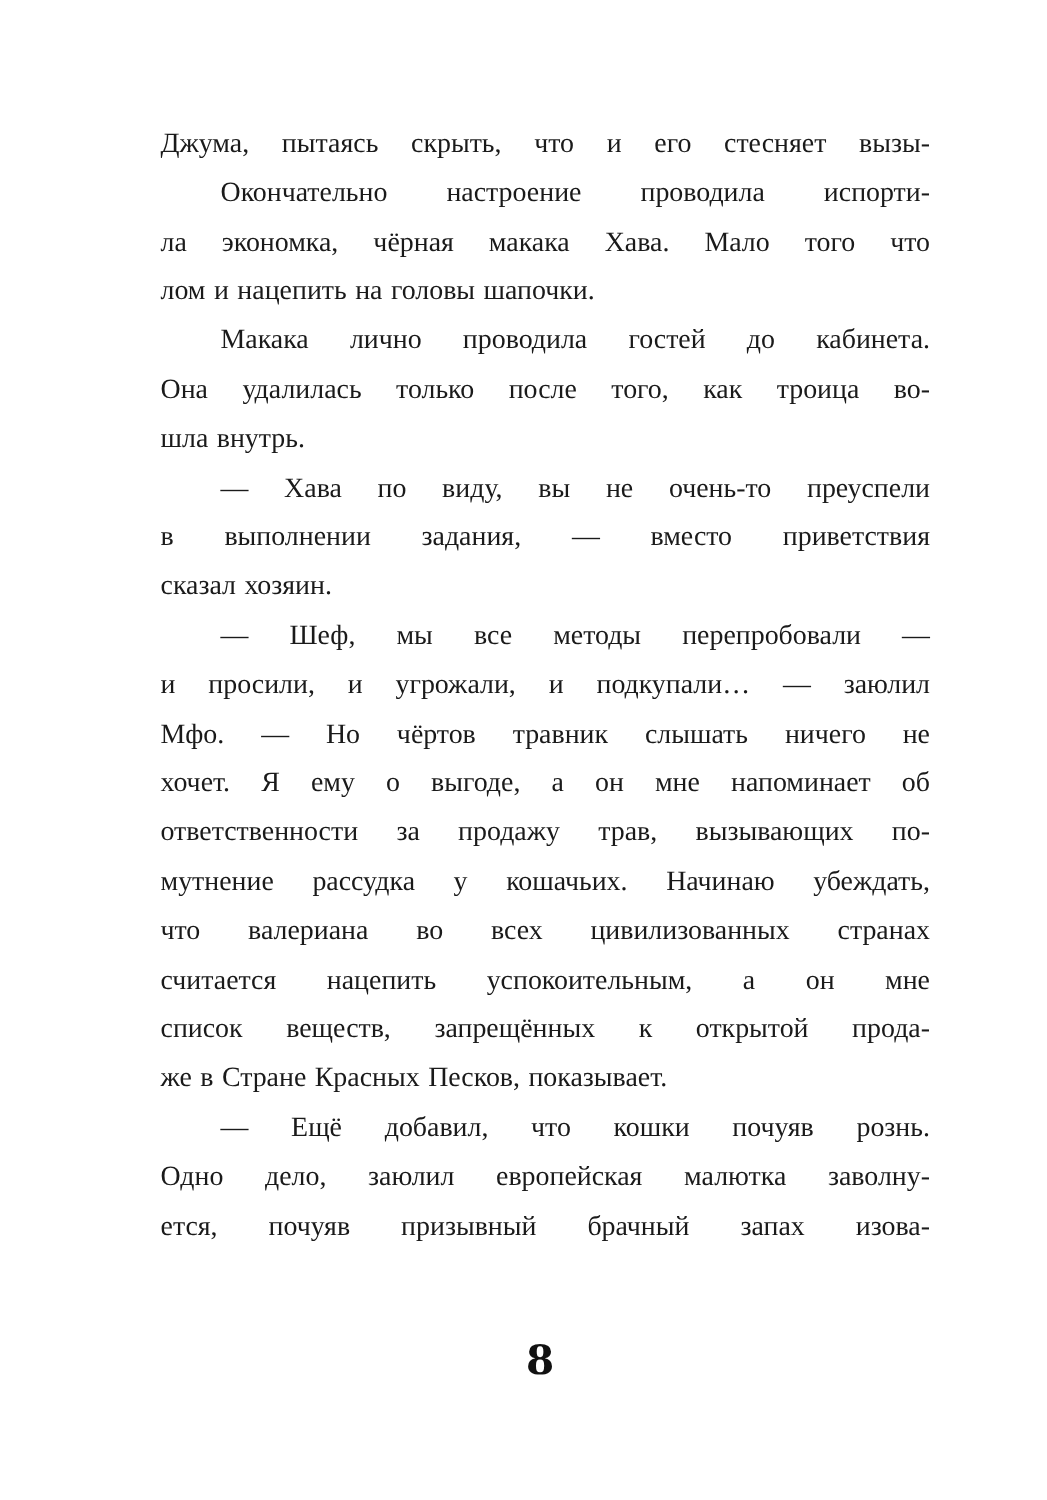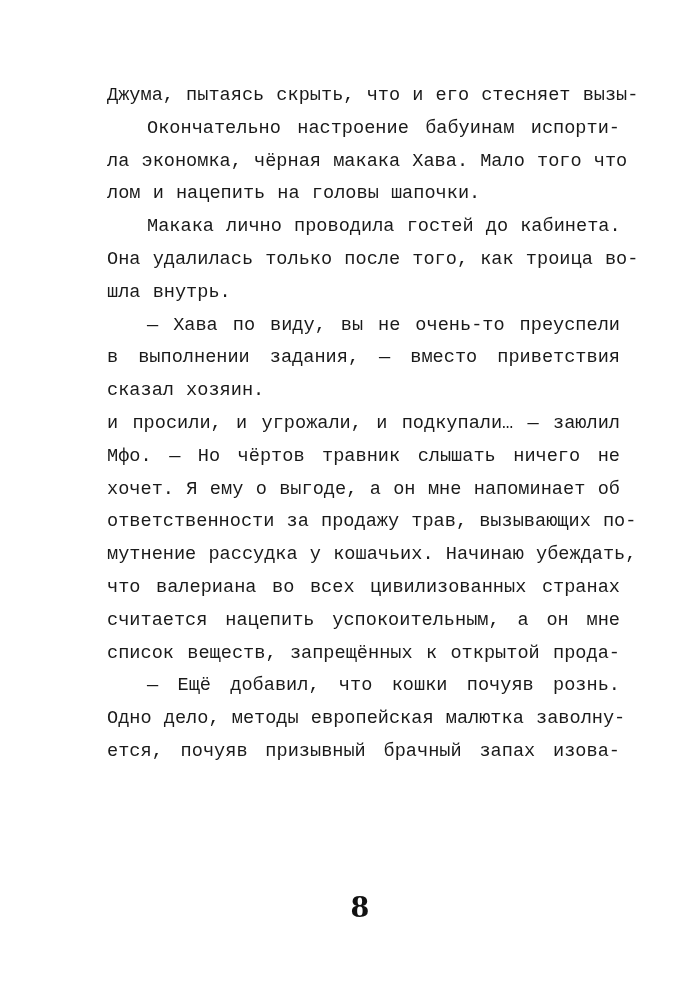--- a/index.html
+++ b/index.html
@@ -20,21 +20,21 @@
       width: 698px;
       height: 1000px;
       background: #ffffff;
     }
     .text-block {
       position: absolute;
       left: 107px;
       top: 80px;
       width: 513px;
       color: #1a1a1a;
-      font-family: Liberation Mono, monospace;
+      font-family: Liberation Serif, serif;
       font-size: 18.6px;
       line-height: 32.8px;
       letter-spacing: 0px;
     }
     .line {
       display: block;
       height: 32.8px;
       white-space: nowrap;
       text-align: justify;
       text-align-last: justify;
@@ -57,36 +57,38 @@
       font-size: 27px;
       color: #111111;
     }
   </style>
 </head>
 <body>
 
 <div class="page">
   <div class="text-block">
     <span class="line">Джума, пытаясь скрыть, что и его стесняет вызы-</span>
-    <span class="line indent">Окончательно настроение бабуинам испорти-</span>
+    <span class="line indent">Окончательно настроение проводила испорти-</span>
     <span class="line">ла экономка, чёрная макака Хава. Мало того что</span>
     <span class="line last">лом и нацепить на головы шапочки.</span>
     <span class="line indent">Макака лично проводила гостей до кабинета.</span>
     <span class="line">Она удалилась только после того, как троица во-</span>
     <span class="line last">шла внутрь.</span>
     <span class="line indent">— Хава по виду, вы не очень-то преуспели</span>
     <span class="line">в выполнении задания, — вместо приветствия</span>
     <span class="line last">сказал хозяин.</span>
+    <span class="line indent">— Шеф, мы все методы перепробовали —</span>
     <span class="line">и просили, и угрожали, и подкупали… — заюлил</span>
     <span class="line">Мфо. — Но чёртов травник слышать ничего не</span>
     <span class="line">хочет. Я ему о выгоде, а он мне напоминает об</span>
     <span class="line">ответственности за продажу трав, вызывающих по-</span>
     <span class="line">мутнение рассудка у кошачьих. Начинаю убеждать,</span>
     <span class="line">что валериана во всех цивилизованных странах</span>
     <span class="line">считается нацепить успокоительным, а он мне</span>
     <span class="line">список веществ, запрещённых к открытой прода-</span>
+    <span class="line last">же в Стране Красных Песков, показывает.</span>
     <span class="line indent">— Ещё добавил, что кошки почуяв рознь.</span>
-    <span class="line">Одно дело, методы европейская малютка заволну-</span>
+    <span class="line">Одно дело, заюлил европейская малютка заволну-</span>
     <span class="line">ется, почуяв призывный брачный запах изова-</span>
   </div>
 
   <div class="page-number">8</div>
 </div>
 
 </body></html>

